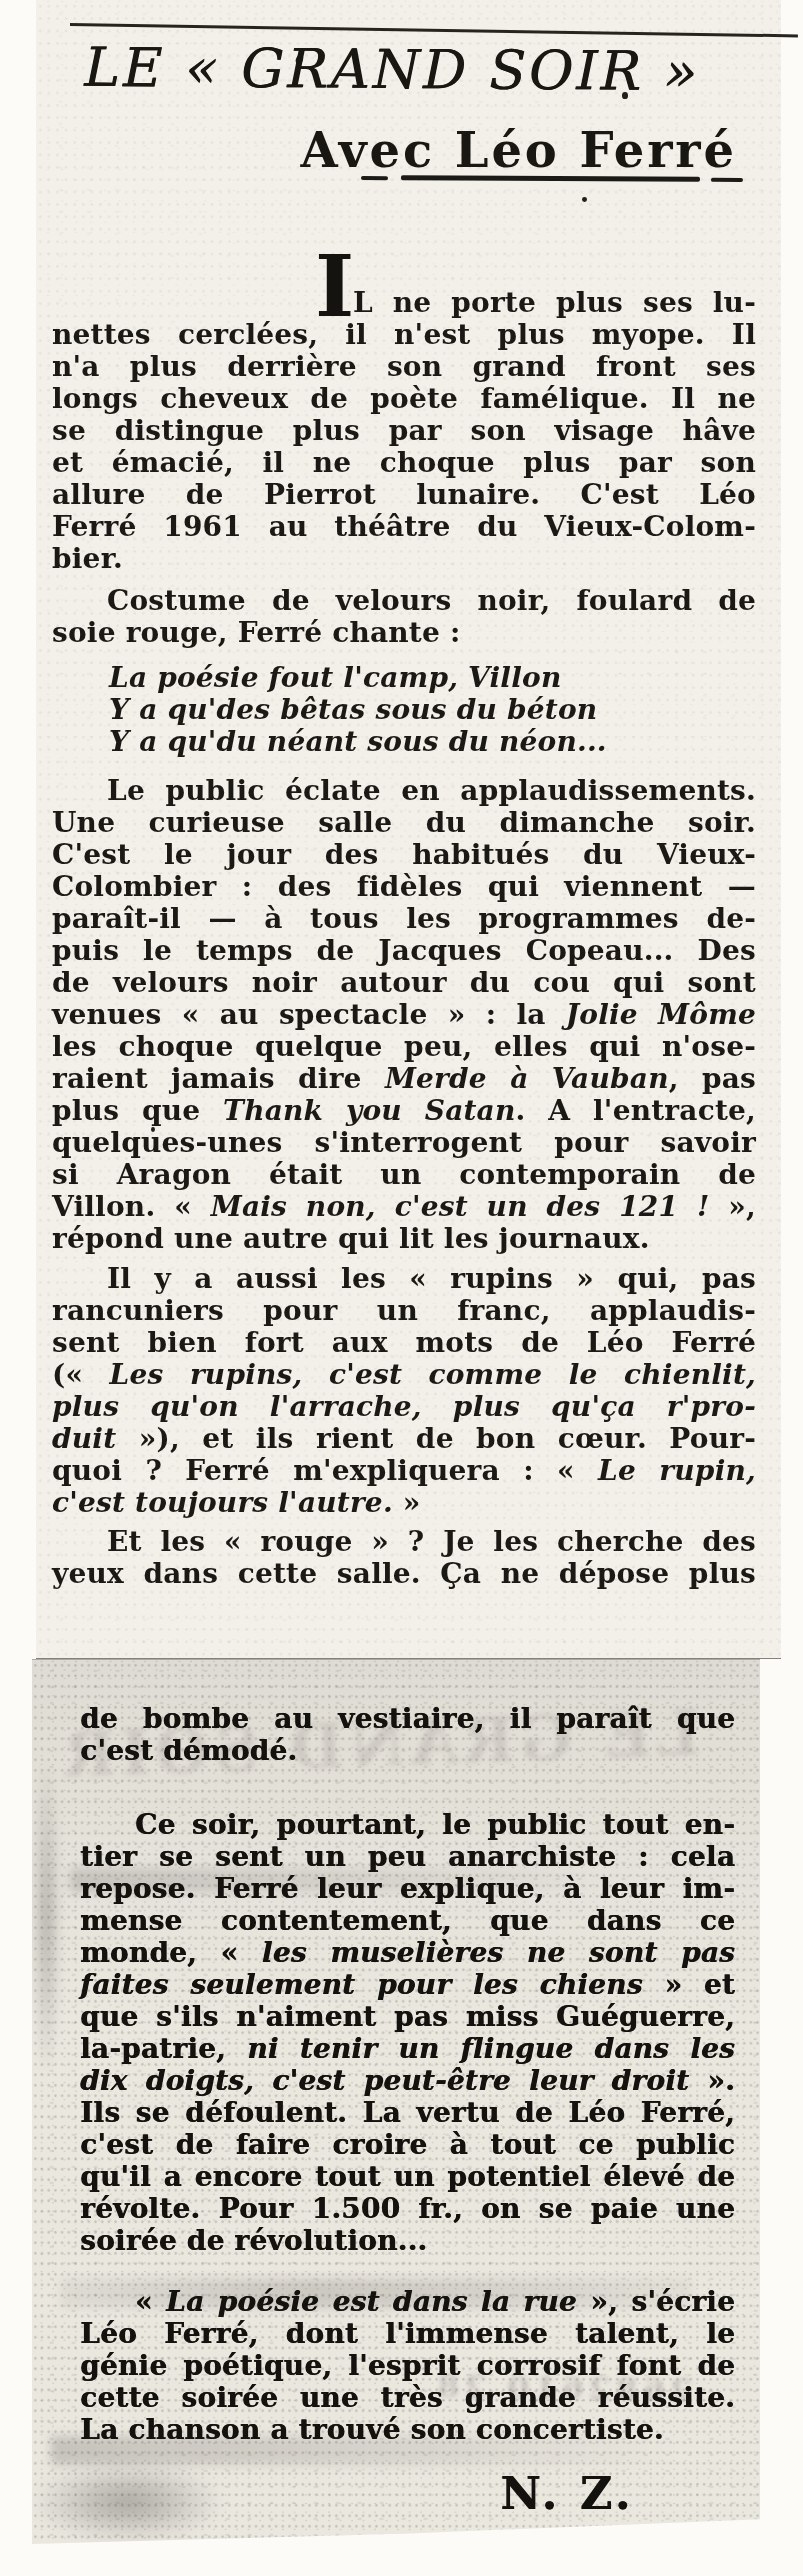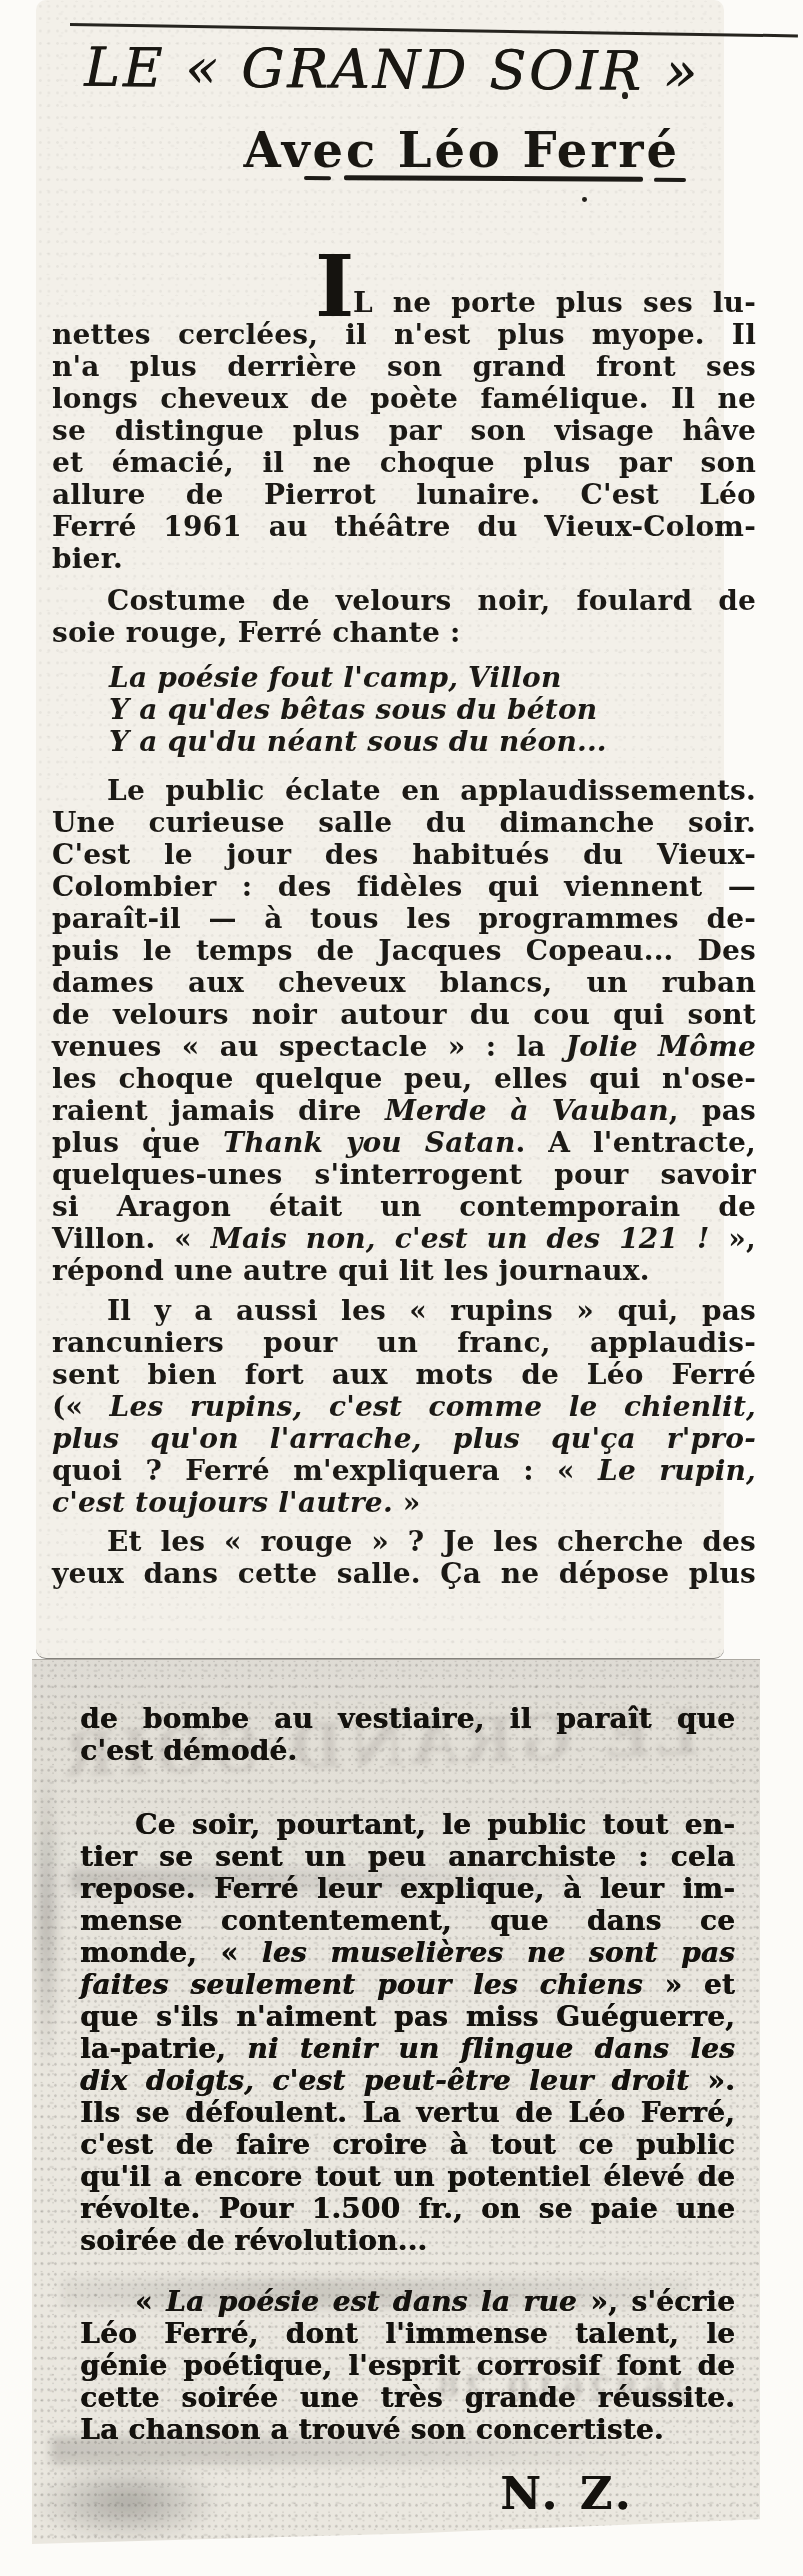--- a/index.html
+++ b/index.html
@@ -6,30 +6,29 @@
   body{
     width:803px;height:2576px;position:relative;overflow:hidden;
     background:#fcfbf8;
     font-family:"DejaVu Serif","Liberation Serif",serif;
   }
   .scan{position:absolute;inset:0;}
 
   
   .piece{position:absolute;color:#1b1915;}
   .piece-top{
-    left:36px;top:0;width:688px;height:1658px;
+    left:36px;top:0;width:745px;height:1658px;
     background-color:#f3f0e9;
     background-image:
       radial-gradient(rgba(20,18,14,.055) 1px, transparent 1.3px),
       radial-gradient(rgba(20,18,14,.04) 1px, transparent 1.5px),
       radial-gradient(rgba(20,18,14,.03) 1.5px, transparent 2.1px);
     background-size:8.6px 12.4px,14.3px 10.5px,28px 22px;
     background-position:0 0,4.8px 6.7px,10.5px 2.9px;
     border-bottom:1.9px solid rgba(40,38,34,.55);
-    border-radius:10px;
   }
   
   .piece-bottom{
     left:32px;top:1659px;width:728px;height:884px;
     color:#14120e;
     background-color:#eae7df;
     background-image:
       radial-gradient(rgba(15,13,10,.16) 1px, transparent 1.2px),
       radial-gradient(rgba(15,13,10,.12) 1px, transparent 1.4px),
       radial-gradient(rgba(15,13,10,.08) 1.6px, transparent 2.2px),
@@ -186,37 +185,37 @@
           <div class="vline"><span>Y a qu'des bêtas sous du béton</span></div>
           <div class="vline"><span>Y a qu'du néant sous du néon...</span></div>
         </div>
         <div class="block para" style="margin-top: 17px;">
           <div class="line" style="padding-left: 55px;"><span>Le public éclate en applaudissements.</span></div>
           <div class="line"><span>Une curieuse salle du dimanche soir.</span></div>
           <div class="line"><span>C'est le jour des habitués du Vieux-</span></div>
           <div class="line"><span>Colombier : des fidèles qui viennent —</span></div>
           <div class="line"><span>paraît-il — à tous les programmes de-</span></div>
           <div class="line"><span>puis le temps de Jacques Copeau... Des</span></div>
-          <div class="line"><span>dames aux cheveux blancs, un ruban</span></div>
           <div class="line"><span>de velours noir autour du cou qui sont</span></div>
           <div class="line"><span>venues « au spectacle » : la </span><i>Jolie Môme</i></div>
           <div class="line"><span>les choque quelque peu, elles qui n'ose-</span></div>
           <div class="line"><span>raient jamais dire </span><i>Merde à Vauban</i><span>, pas</span></div>
           <div class="line"><span>plus que </span><i>Thank you Satan</i><span>. A l'entracte,</span></div>
           <div class="line"><span>quelques-unes s'interrogent pour savoir</span></div>
           <div class="line"><span>si Aragon était un contemporain de</span></div>
           <div class="line"><span>Villon. « </span><i>Mais non, c'est un des 121 !</i><span> »,</span></div>
           <div class="line last"><span>répond une autre qui lit les journaux.</span></div>
         </div>
         <div class="block para" style="margin-top: 7.6px;">
           <div class="line" style="padding-left: 55px;"><span>Il y a aussi les « rupins » qui, pas</span></div>
           <div class="line"><span>rancuniers pour un franc, applaudis-</span></div>
           <div class="line"><span>sent bien fort aux mots de Léo Ferré</span></div>
           <div class="line"><span>(« </span><i>Les rupins, c'est comme le chienlit,</i></div>
           <div class="line"><i>plus qu'on l'arrache, plus qu'ça r'pro-</i></div>
+          <div class="line"><i>duit</i><span> »), et ils rient de bon cœur. Pour-</span></div>
           <div class="line"><span>quoi ? Ferré m'expliquera : « </span><i>Le rupin,</i></div>
           <div class="line last"><i>c'est toujours l'autre.</i><span> »</span></div>
         </div>
         <div class="block para" style="margin-top: 7.6px;">
           <div class="line" style="padding-left: 55px;"><span>Et les « rouge » ? Je les cherche des</span></div>
           <div class="line"><span>yeux dans cette salle. Ça ne dépose plus</span></div>
         </div>
       </div>
   </div>
 

